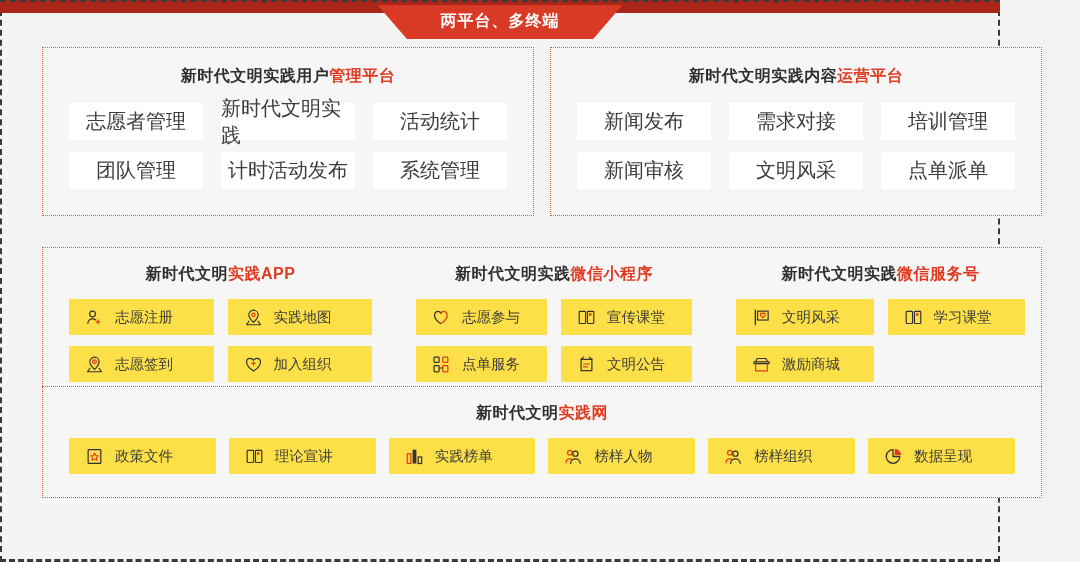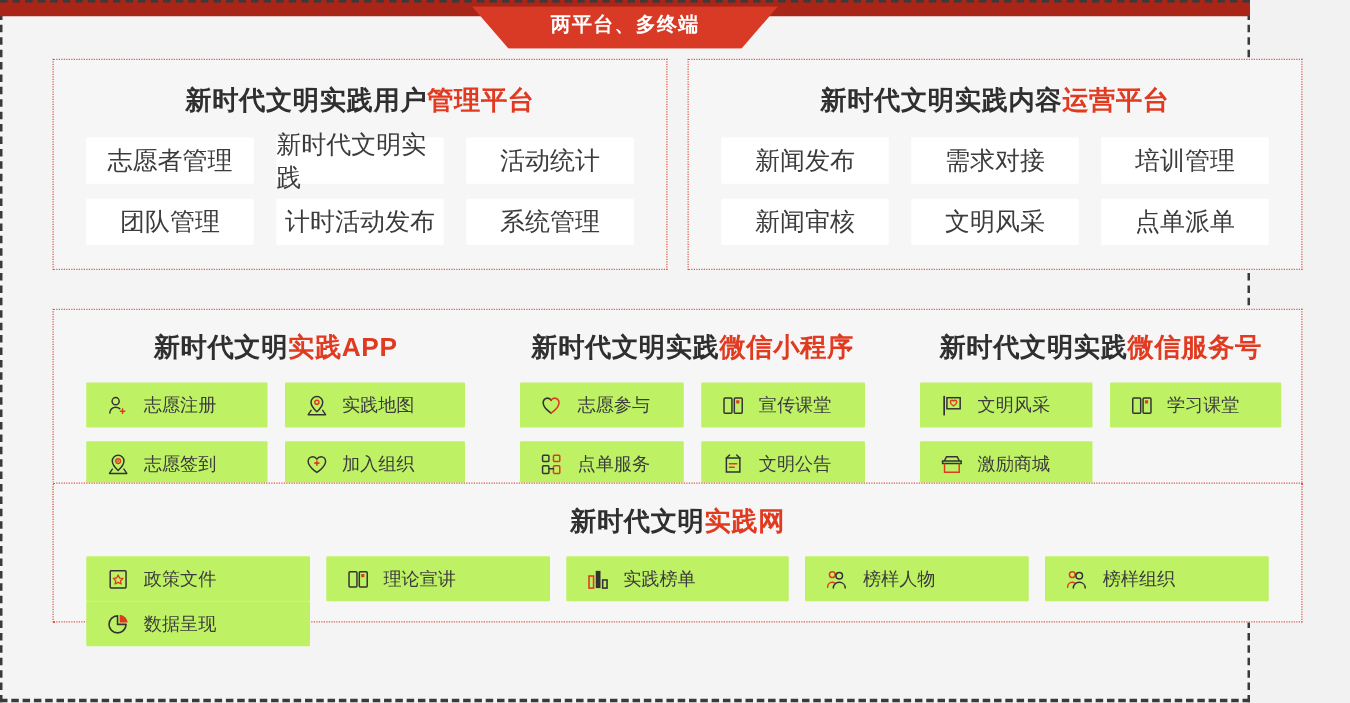--- a/index.html
+++ b/index.html
@@ -48,21 +48,21 @@
 
   
   .row { position: absolute; display: flex; }
   .panel {
     border: 1px dotted #e05a4a;
     background: #f6f6f6;
     position: relative;
   }
   .panel-title {
     text-align: center;
-    font-size: 21px;
+    font-size: 16px;
     font-weight: bold;
     color: #2f2f2f;
     letter-spacing: .5px;
     white-space: nowrap;
   }
   .panel-title .accent { color: #e03b21; }
 
   
   .row1 { left: 40px; top: 47px; width: 1000px; height: 169px; gap: 16px; }
   .row1 .panel { width: 492px; height: 169px; padding-top: 18px; }
@@ -95,36 +95,36 @@
     padding: 14px 4px 0 4px;
   }
   .subgrid {
     display: grid;
     grid-template-columns: repeat(2, 1fr);
     gap: 11px 14px;
     padding: 0 22px;
   }
   .icon-card {
     height: 36px;
-    background: #bef264;
+    background: #fde047;
     border-radius: 1px;
     display: flex; align-items: center;
     padding-left: 16px;
     gap: 11px;
     font-size: 14.5px;
     color: #3c3c3c;
   }
   .icon-card.empty { background: transparent; }
 
   
   .row3 { left: 40px; top: 386px; width: 1000px; height: 112px; }
   .row3 .panel { width: 1000px; height: 112px; padding-top: 16px; }
   .grid6 {
     display: grid;
-    grid-template-columns: repeat(5, 1fr);
+    grid-template-columns: repeat(6, 1fr);
     gap: 0 13px;
     padding: 14px 26px 0 26px;
   }
 
   .ico { width: 19px; height: 19px; flex: 0 0 19px; display: block; }
 </style>
 </head>
 <body>
 
 <div class="page">

